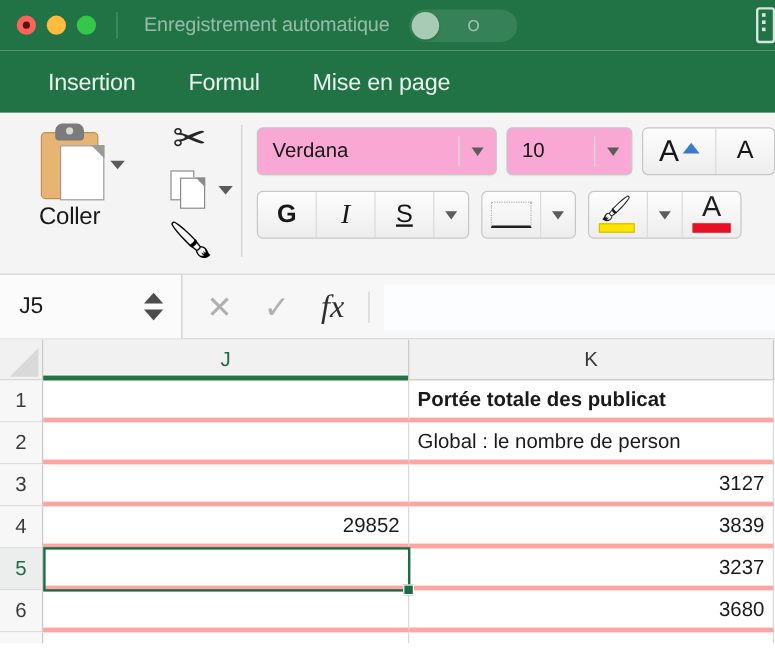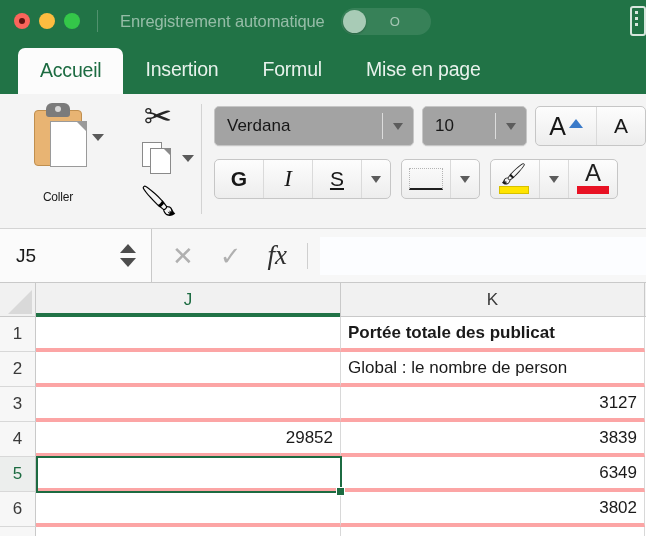--- a/index.html
+++ b/index.html
@@ -177,23 +177,23 @@
     box-sizing: border-box;
   }
   .clipboard-page::before {
     content: "";
     position: absolute; right: -1px; top: -1px;
     border-width: 0 11px 11px 0;
     border-style: solid;
     border-color: transparent #9a9a9a transparent transparent;
   }
   .paste-label {
-    font-size: 12px;
+    font-size: 20px;
     color: #1a1a1a;
-    margin-top: 20px;
+    margin-top: 0;
     letter-spacing: -0.2px;
   }
   .caret {
     width: 0; height: 0;
     border-left: 6px solid transparent;
     border-right: 6px solid transparent;
     border-top: 7px solid #5a5a5a;
   }
   .paste-caret { position: absolute; right: 12px; top: 40px; }
 
@@ -244,21 +244,21 @@
   .grp-font {
     flex: 1;
     padding: 12px 0 0 12px;
     box-sizing: border-box;
   }
   .fnt-row1 { display: flex; align-items: center; gap: 8px; }
   .fnt-row2 { display: flex; align-items: center; gap: 10px; margin-top: 13px; }
 
   .combo {
     height: 40px;
-    background: #a3a3a3;
+    background: #f9a8d4;
     border: 1px solid #c6c6c6;
     border-radius: 5px;
     display: flex;
     align-items: center;
     box-sizing: border-box;
     box-shadow: 0 1px 0 rgba(0,0,0,0.04);
   }
   .combo .val {
     flex: 1;
     padding-left: 12px;
@@ -515,21 +515,20 @@
     <div class="state">O</div>
   </div>
   <div class="title-right-icon">
     <i></i>
       <i></i>
       <i></i>
   </div>
 </div>
 
 <div class="tabstrip">
-  <div class="tab active">Accueil</div>
   <div class="tab">Insertion</div>
   <div class="tab">Formul</div>
   <div class="tab">Mise en page</div>
 </div>
 
 <div class="ribbon">
 
   <div class="grp-clipboard">
     <div class="paste-icon">
       <div class="clipboard-body"></div>
@@ -660,26 +659,26 @@
       <div class="cell colK">3127</div>
     </div>
     <div class="row">
       <div class="rh">4</div>
       <div class="cell colJ">29852</div>
       <div class="cell colK">3839</div>
     </div>
     <div class="row">
       <div class="rh active">5</div>
       <div class="cell colJ"></div>
-      <div class="cell colK">6349</div>
+      <div class="cell colK">3237</div>
     </div>
     <div class="row">
       <div class="rh">6</div>
       <div class="cell colJ"></div>
-      <div class="cell colK">3802</div>
+      <div class="cell colK">3680</div>
     </div>
     <div class="row">
       <div class="rh">7</div>
       <div class="cell colJ"></div>
       <div class="cell colK"></div>
     </div>
 
     <div class="selbox" style="top:139px;">
       <span class="handle"></span>
     </div>

